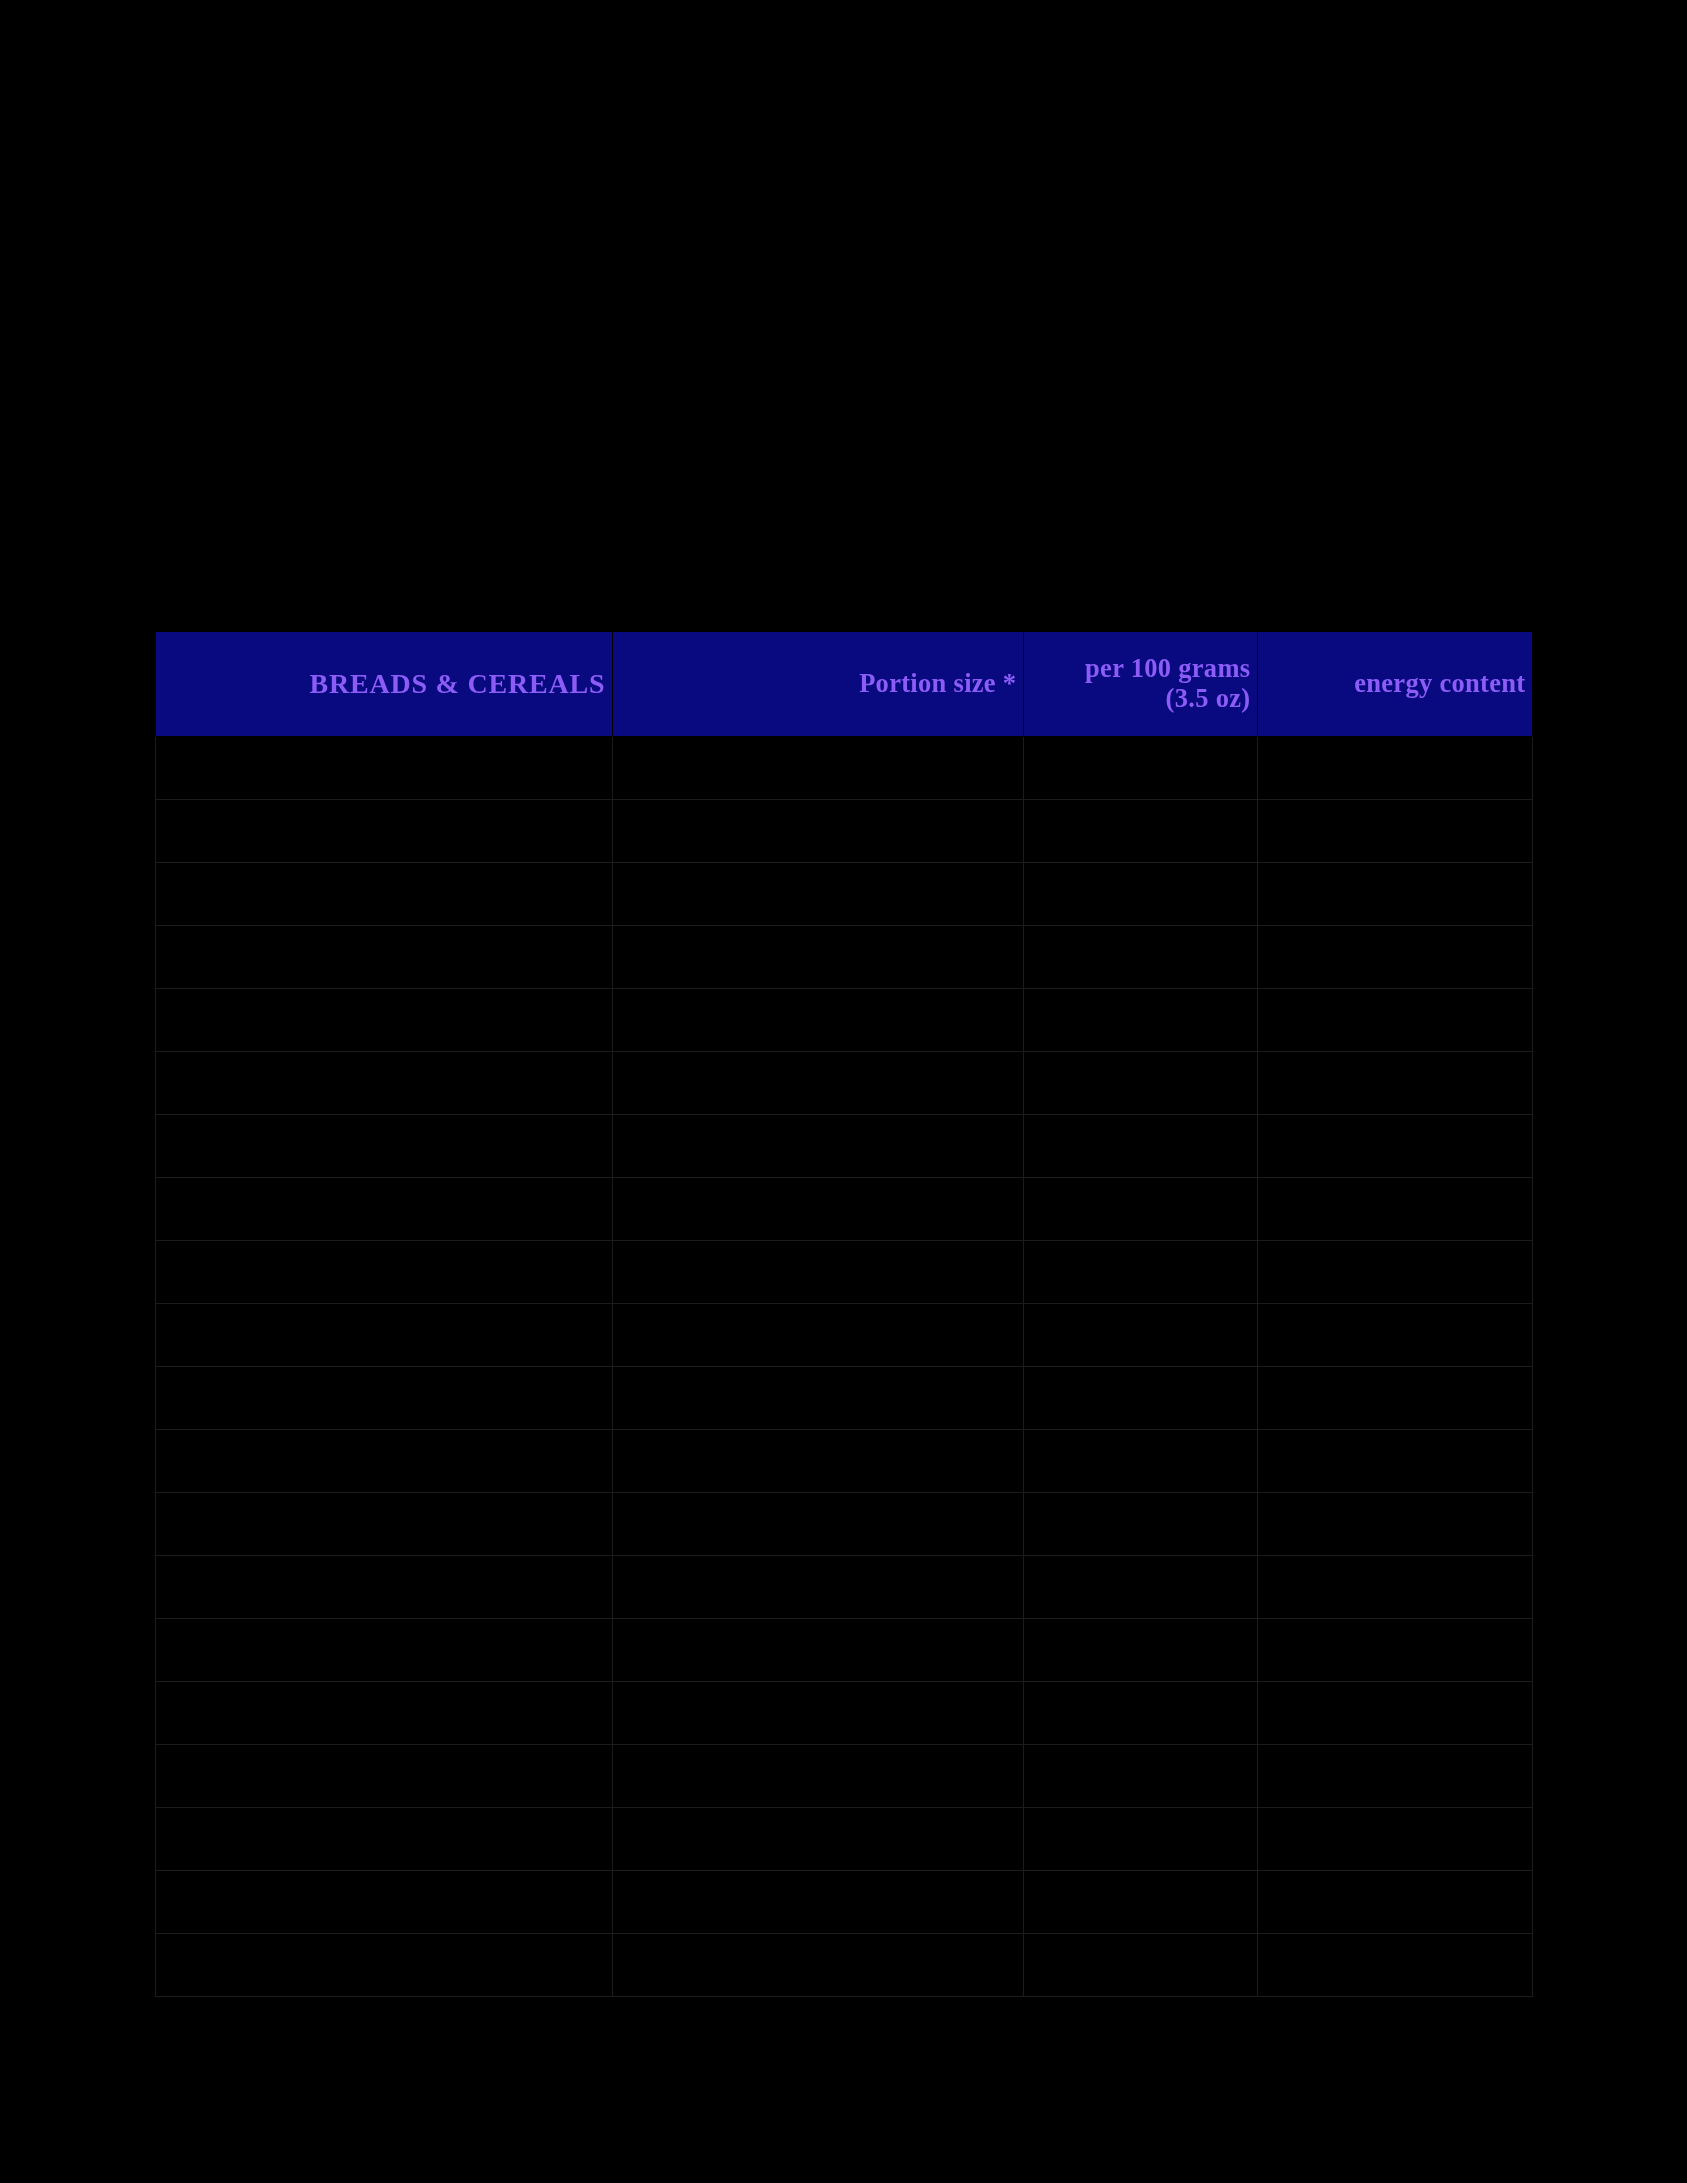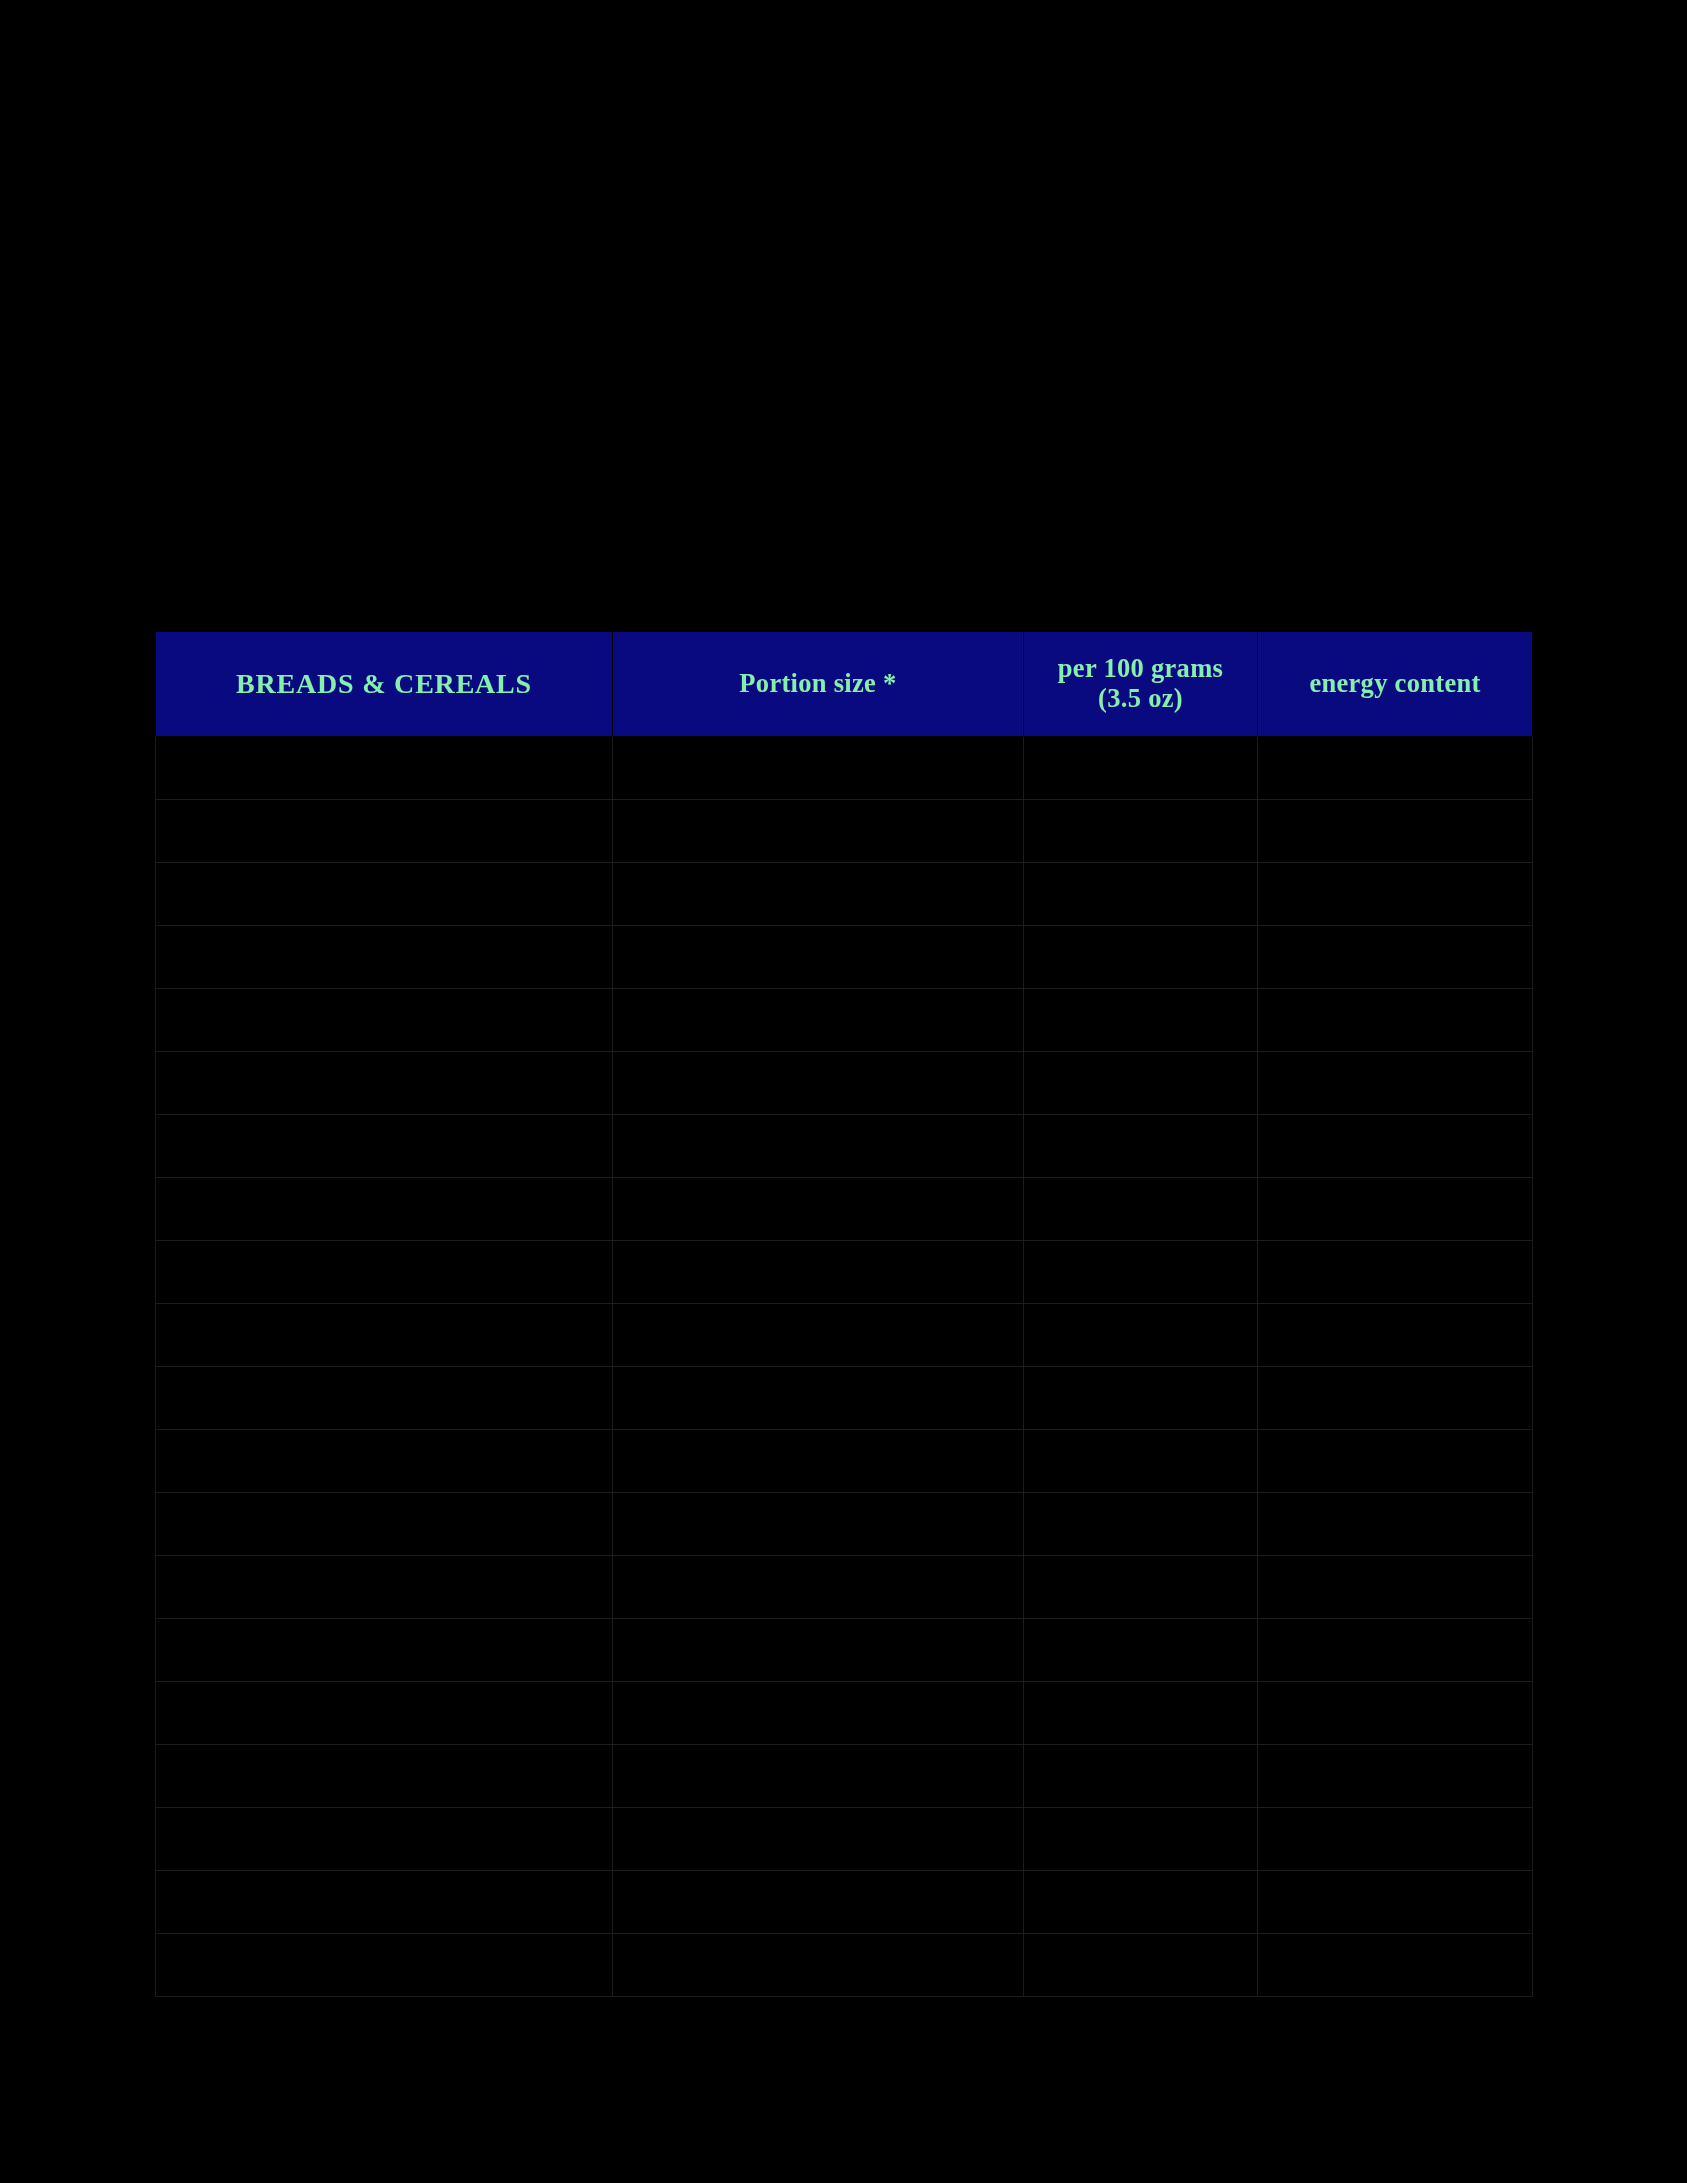--- a/index.html
+++ b/index.html
@@ -31,26 +31,26 @@
     table-layout: fixed;
     background: #000000;
   }
 
   
   #nutrition-table thead tr {
     background: #0a0a80;
   }
   #nutrition-table thead th {
     background: #0a0a80;
-    color: #86efac;
+    color: #8b5cf6;
     font-family: "Liberation Serif", "DejaVu Serif", serif;
     font-weight: bold;
     font-size: 26.5px;
     line-height: 1.12;
-    text-align: center;
+    text-align: right;
     vertical-align: middle;
     height: 99px;
     padding: 2.6px 6.6px;
     border: 1.3px solid #000000;
     letter-spacing: 0.3px;
     white-space: pre-line;
   }
   #nutrition-table thead th.col-name {
     font-size: 28px;
     letter-spacing: 0.8px;

